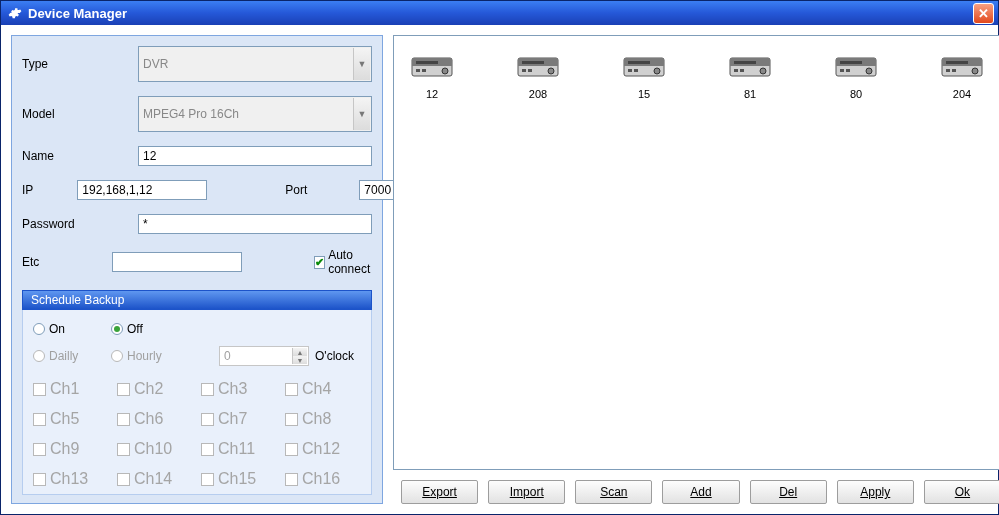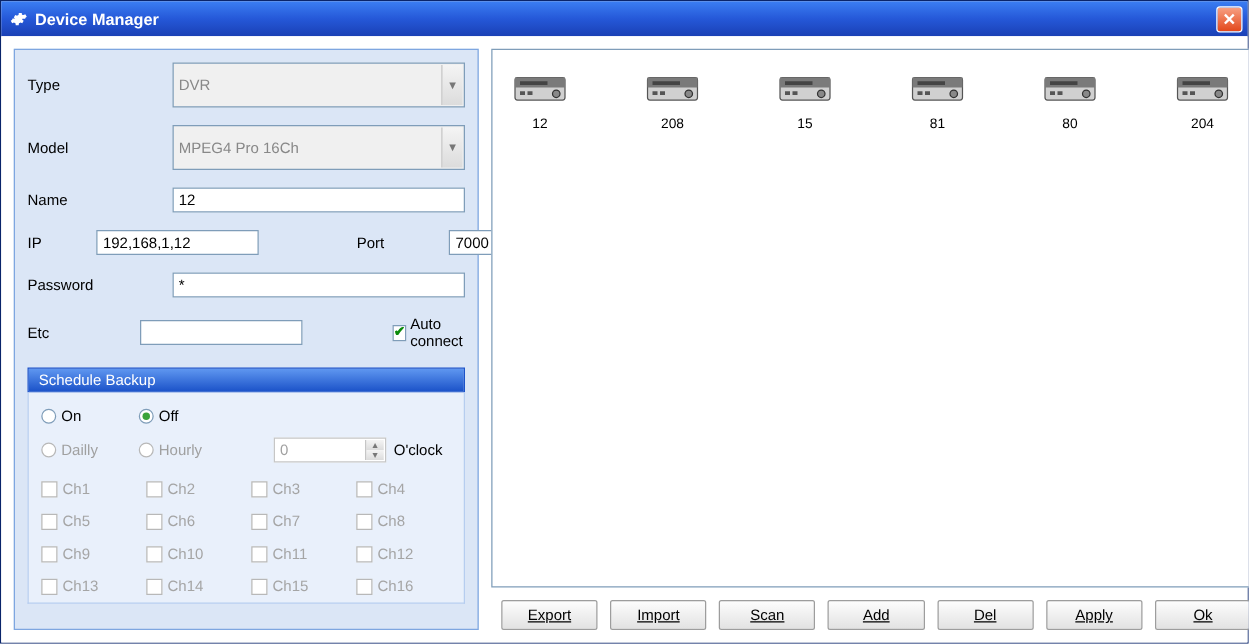--- a/index.html
+++ b/index.html
@@ -95,21 +95,21 @@
   .radio.dis { border-color:#b8b8b8; }
   .radiolab { font-size:12px; color:#000; margin-right: 30px;}
   .radiolab.dis { color:#a0a0a0; }
   .spinner {
     width: 90px; height: 20px; border:1px solid #c6c6c6; background:#fff; color:#a0a0a0;
     padding:0 4px; font-size:12px; display:flex; align-items:center; position:relative;
   }
   .spinner .spbtns { position:absolute; right:1px; top:1px; bottom:1px; width:15px; display:flex; flex-direction:column;}
   .spinner .spb { flex:1; background:linear-gradient(#f4f4f4,#dcdcdc); border-left:1px solid #c6c6c6; font-size:7px; color:#777; display:flex; align-items:center; justify-content:center;}
   .ch-grid { display:grid; grid-template-columns: repeat(4, 1fr); gap: 12px 8px; margin-top: 14px;}
-  .ch-item { display:flex; align-items:center; gap:4px; color:#a5a5a5; font-size:12px;}
+  .ch-item { display:flex; align-items:center; gap:4px; color:#a5a5a5; font-size:16px;}
   .ch-box { width:13px; height:13px; border:1px solid #b8b8b8; background:#fff;}
   .rightpanel {
     flex: 1; display: flex; flex-direction: column;
   }
   .devicelist {
     flex: 1; border: 1px solid #7f9db9; background:#fff;
     padding: 16px 8px; display:flex; gap: 46px; align-items:flex-start;
     justify-content: flex-start;
   }
   .device { display:flex; flex-direction:column; align-items:center; width:60px;}

